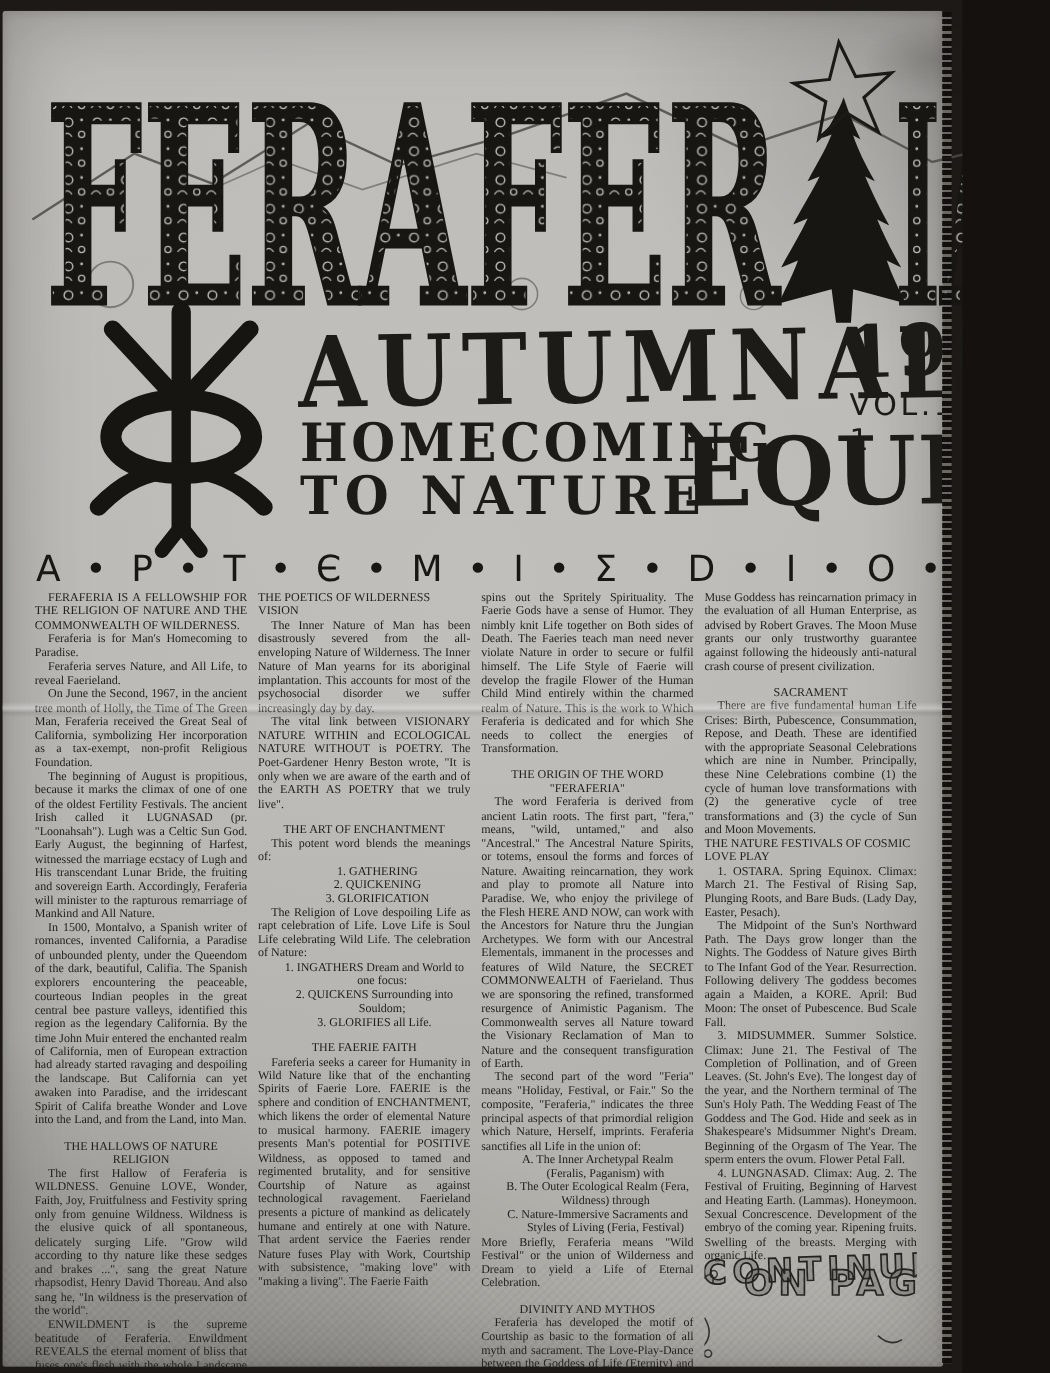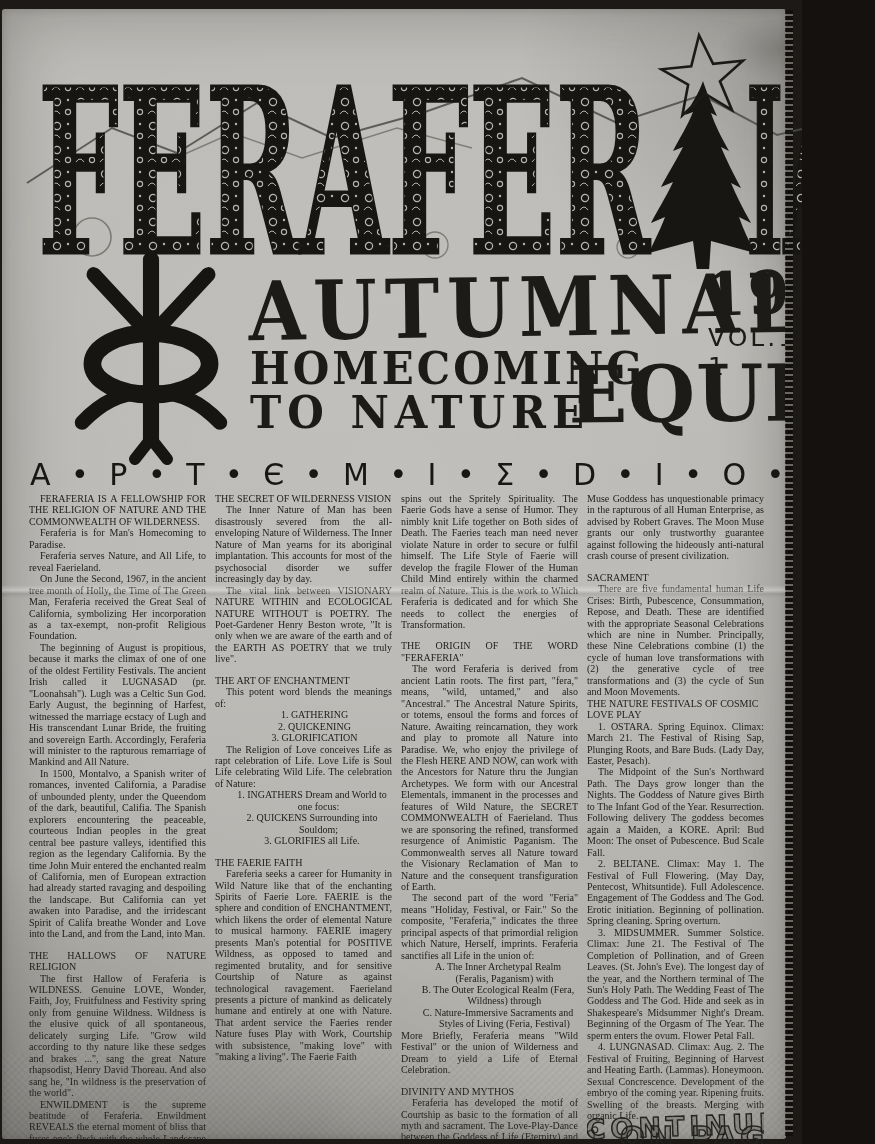--- a/index.html
+++ b/index.html
@@ -44,21 +44,21 @@
   #banner{position:absolute;left:28px;top:448px;width:800px;text-align:center;white-space:nowrap;
     font-family:"DejaVu Sans",sans-serif;font-size:30px;color:#181713;word-spacing:9px;letter-spacing:1px;}
   
   #cols{position:absolute;left:27px;top:484px;right:22px;display:flex;gap:9px;}
   .col{flex:1 1 0;max-height:652px;overflow:hidden;color:#1f1e1a;
     font:10px/11.45px "Liberation Serif",serif;text-align:justify;}
   .col>div{margin:0;}
   .col>div:first-child{margin-top:0 !important;}
   .b-p{text-indent:11px;}
   .b-f{}
-  .b-h{margin-top:10px !important;}
+  .b-h{text-align:center;margin-top:10px !important;}
   .b-hf{text-align:left;}
   .b-li{padding-left:22px;text-align:center;}
   .b-ln{padding-left:30px;text-indent:-13px;text-align:center;}
   
   .continued{position:relative;margin-top:8px;height:88px;transform:rotate(-2deg);}
   .continued .vine{position:absolute;left:-6px;top:-4px;}
   .c1,.c2{font-family:"DejaVu Sans",sans-serif;font-weight:bold;
     color:rgba(32,32,28,0.18);-webkit-text-stroke:1.4px #23221f;white-space:nowrap;}
   .c1{font-size:27px;letter-spacing:5px;}
   .c2{font-size:29px;letter-spacing:4px;margin-left:34px;margin-top:1px;transform:rotate(2deg);}
@@ -131,56 +131,55 @@
           <div class="b-p">Feraferia is for Man's Homecoming to Paradise.</div>
           <div class="b-p">Feraferia serves Nature, and All Life, to reveal Faerieland.</div>
           <div class="b-p">On June the Second, 1967, in the ancient tree month of Holly, the Time of The Green Man, Feraferia received the Great Seal of California, symbolizing Her incorporation as a tax-exempt, non-profit Religious Foundation.</div>
           <div class="b-p">The beginning of August is propitious, because it marks the climax of one of one of the oldest Fertility Festivals. The ancient Irish called it LUGNASAD (pr. "Loonahsah"). Lugh was a Celtic Sun God. Early August, the beginning of Harfest, witnessed the marriage ecstacy of Lugh and His transcendant Lunar Bride, the fruiting and sovereign Earth. Accordingly, Feraferia will minister to the rapturous remarriage of Mankind and All Nature.</div>
           <div class="b-p">In 1500, Montalvo, a Spanish writer of romances, invented California, a Paradise of unbounded plenty, under the Queendom of the dark, beautiful, Califia. The Spanish explorers encountering the peaceable, courteous Indian peoples in the great central bee pasture valleys, identified this region as the legendary California. By the time John Muir entered the enchanted realm of California, men of European extraction had already started ravaging and despoiling the landscape. But California can yet awaken into Paradise, and the irridescant Spirit of Califa breathe Wonder and Love into the Land, and from the Land, into Man.</div>
           <div class="b-h">THE HALLOWS OF NATURE RELIGION</div>
           <div class="b-p">The first Hallow of Feraferia is WILDNESS. Genuine LOVE, Wonder, Faith, Joy, Fruitfulness and Festivity spring only from genuine Wildness. Wildness is the elusive quick of all spontaneous, delicately surging Life. "Grow wild according to thy nature like these sedges and brakes ...", sang the great Nature rhapsodist, Henry David Thoreau. And also sang he, "In wildness is the preservation of the world".</div>
           <div class="b-p">ENWILDMENT is the supreme beatitude of Feraferia. Enwildment REVEALS the eternal moment of bliss that fuses one's flesh with the whole Landscape and rolls it like a titanic breaker out into the stars, thus Unfolding the Soul distinctly Enfolded by everything, the unique in the universal.</div>
         </div>
       <div class="col">
-          <div class="b-hf">THE SECRET OF WILDERNESS VISION</div>
+          <div class="b-hf">THE POETICS OF WILDERNESS VISION</div>
           <div class="b-p">The Inner Nature of Man has been disastrously severed from the all-enveloping Nature of Wilderness. The Inner Nature of Man yearns for its aboriginal implantation. This accounts for most of the psychosocial disorder we suffer increasingly day by day.</div>
           <div class="b-p">The vital link between VISIONARY NATURE WITHIN and ECOLOGICAL NATURE WITHOUT is POETRY. The Poet-Gardener Henry Beston wrote, "It is only when we are aware of the earth and of the EARTH AS POETRY that we truly live".</div>
           <div class="b-h">THE ART OF ENCHANTMENT</div>
           <div class="b-p">This potent word blends the meanings of:</div>
           <div class="b-li">1. GATHERING</div>
           <div class="b-li">2. QUICKENING</div>
           <div class="b-li">3. GLORIFICATION</div>
-          <div class="b-p">The Religion of Love conceives Life as rapt celebration of Life. Love Life is Soul Life celebrating Wild Life. The celebration of Nature:</div>
+          <div class="b-p">The Religion of Love despoiling Life as rapt celebration of Life. Love Life is Soul Life celebrating Wild Life. The celebration of Nature:</div>
           <div class="b-ln">1. INGATHERS Dream and World to one focus:</div>
           <div class="b-ln">2. QUICKENS Surrounding into Souldom;</div>
           <div class="b-ln">3. GLORIFIES all Life.</div>
           <div class="b-h">THE FAERIE FAITH</div>
           <div class="b-p">Fareferia seeks a career for Humanity in Wild Nature like that of the enchanting Spirits of Faerie Lore. FAERIE is the sphere and condition of ENCHANTMENT, which likens the order of elemental Nature to musical harmony. FAERIE imagery presents Man's potential for POSITIVE Wildness, as opposed to tamed and regimented brutality, and for sensitive Courtship of Nature as against technological ravagement. Faerieland presents a picture of mankind as delicately humane and entirely at one with Nature. That ardent service the Faeries render Nature fuses Play with Work, Courtship with subsistence, "making love" with "making a living". The Faerie Faith</div>
         </div>
       <div class="col">
           <div class="b-f">spins out the Spritely Spirituality. The Faerie Gods have a sense of Humor. They nimbly knit Life together on Both sides of Death. The Faeries teach man need never violate Nature in order to secure or fulfil himself. The Life Style of Faerie will develop the fragile Flower of the Human Child Mind entirely within the charmed realm of Nature. This is the work to Which Feraferia is dedicated and for which She needs to collect the energies of Transformation.</div>
           <div class="b-h">THE ORIGIN OF THE WORD "FERAFERIA"</div>
           <div class="b-p">The word Feraferia is derived from ancient Latin roots. The first part, "fera," means, "wild, untamed," and also "Ancestral." The Ancestral Nature Spirits, or totems, ensoul the forms and forces of Nature. Awaiting reincarnation, they work and play to promote all Nature into Paradise. We, who enjoy the privilege of the Flesh HERE AND NOW, can work with the Ancestors for Nature thru the Jungian Archetypes. We form with our Ancestral Elementals, immanent in the processes and features of Wild Nature, the SECRET COMMONWEALTH of Faerieland. Thus we are sponsoring the refined, transformed resurgence of Animistic Paganism. The Commonwealth serves all Nature toward the Visionary Reclamation of Man to Nature and the consequent transfiguration of Earth.</div>
           <div class="b-p">The second part of the word "Feria" means "Holiday, Festival, or Fair." So the composite, "Feraferia," indicates the three principal aspects of that primordial religion which Nature, Herself, imprints. Feraferia sanctifies all Life in the union of:</div>
           <div class="b-ln">A. The Inner Archetypal Realm (Feralis, Paganism) with</div>
           <div class="b-ln">B. The Outer Ecological Realm (Fera, Wildness) through</div>
           <div class="b-ln">C. Nature-Immersive Sacraments and Styles of Living (Feria, Festival)</div>
           <div class="b-f">More Briefly, Feraferia means "Wild Festival" or the union of Wilderness and Dream to yield a Life of Eternal Celebration.</div>
           <div class="b-h">DIVINITY AND MYTHOS</div>
           <div class="b-p">Feraferia has developed the motif of Courtship as basic to the formation of all myth and sacrament. The Love-Play-Dance between the Goddess of Life (Eternity) and the God of the Year (Progressivity) is Continual Cosmic Creation. The Goddess and the God will bring forth Indwelling, Guardian Spirits for all Nature's processes and Features. The Moon</div>
         </div>
       <div class="col">
         <div>
-            <div class="b-f">Muse Goddess has unquestionable primacy in the rapturous of all Human Enterprise, as advised by Robert Graves. The Moon Muse grants our only trustworthy guarantee against following the hideously anti-natural crash course of present civilization.</div>
+            <div class="b-f">Muse Goddess has reincarnation primacy in the evaluation of all Human Enterprise, as advised by Robert Graves. The Moon Muse grants our only trustworthy guarantee against following the hideously anti-natural crash course of present civilization.</div>
             <div class="b-h">SACRAMENT</div>
             <div class="b-p">There are five fundamental human Life Crises: Birth, Pubescence, Consummation, Repose, and Death. These are identified with the appropriate Seasonal Celebrations which are nine in Number. Principally, these Nine Celebrations combine (1) the cycle of human love transformations with (2) the generative cycle of tree transformations and (3) the cycle of Sun and Moon Movements.</div>
             <div class="b-hf">THE NATURE FESTIVALS OF COSMIC LOVE PLAY</div>
             <div class="b-p">1. OSTARA. Spring Equinox. Climax: March 21. The Festival of Rising Sap, Plunging Roots, and Bare Buds. (Lady Day, Easter, Pesach).</div>
             <div class="b-p">The Midpoint of the Sun's Northward Path. The Days grow longer than the Nights. The Goddess of Nature gives Birth to The Infant God of the Year. Resurrection. Following delivery The goddess becomes again a Maiden, a KORE. April: Bud Moon: The onset of Pubescence. Bud Scale Fall.</div>
-            <div class="b-p">2. BELTANE. Climax: May 1. The Festival of Full Flowering. (May Day, Pentecost, Whitsuntide). Full Adolescence. Engagement of The Goddess and The God. Erotic initiation. Beginning of pollination. Spring cleaning. Spring overturn.</div>
             <div class="b-p">3. MIDSUMMER. Summer Solstice. Climax: June 21. The Festival of The Completion of Pollination, and of Green Leaves. (St. John's Eve). The longest day of the year, and the Northern terminal of The Sun's Holy Path. The Wedding Feast of The Goddess and The God. Hide and seek as in Shakespeare's Midsummer Night's Dream. Beginning of the Orgasm of The Year. The sperm enters the ovum. Flower Petal Fall.</div>
             <div class="b-p">4. LUNGNASAD. Climax: Aug. 2. The Festival of Fruiting, Beginning of Harvest and Heating Earth. (Lammas). Honeymoon. Sexual Concrescence. Development of the embryo of the coming year. Ripening fruits. Swelling of the breasts. Merging with organic Life.</div>
           </div>
         <div class="continued">
           <svg class="vine" width="200" height="84" viewBox="0 0 200 84">
             <g fill="none" stroke="#23221f" stroke-width="1.3" opacity="0.9">
               <path d="M4,34 Q-2,20 8,12 Q16,6 14,18"></path>
               <path d="M6,46 Q14,60 4,70 Q-2,76 6,78"></path>
               <path d="M182,18 Q192,10 196,20 Q199,28 190,30"></path>
               <path d="M150,66 Q160,76 170,70"></path>

